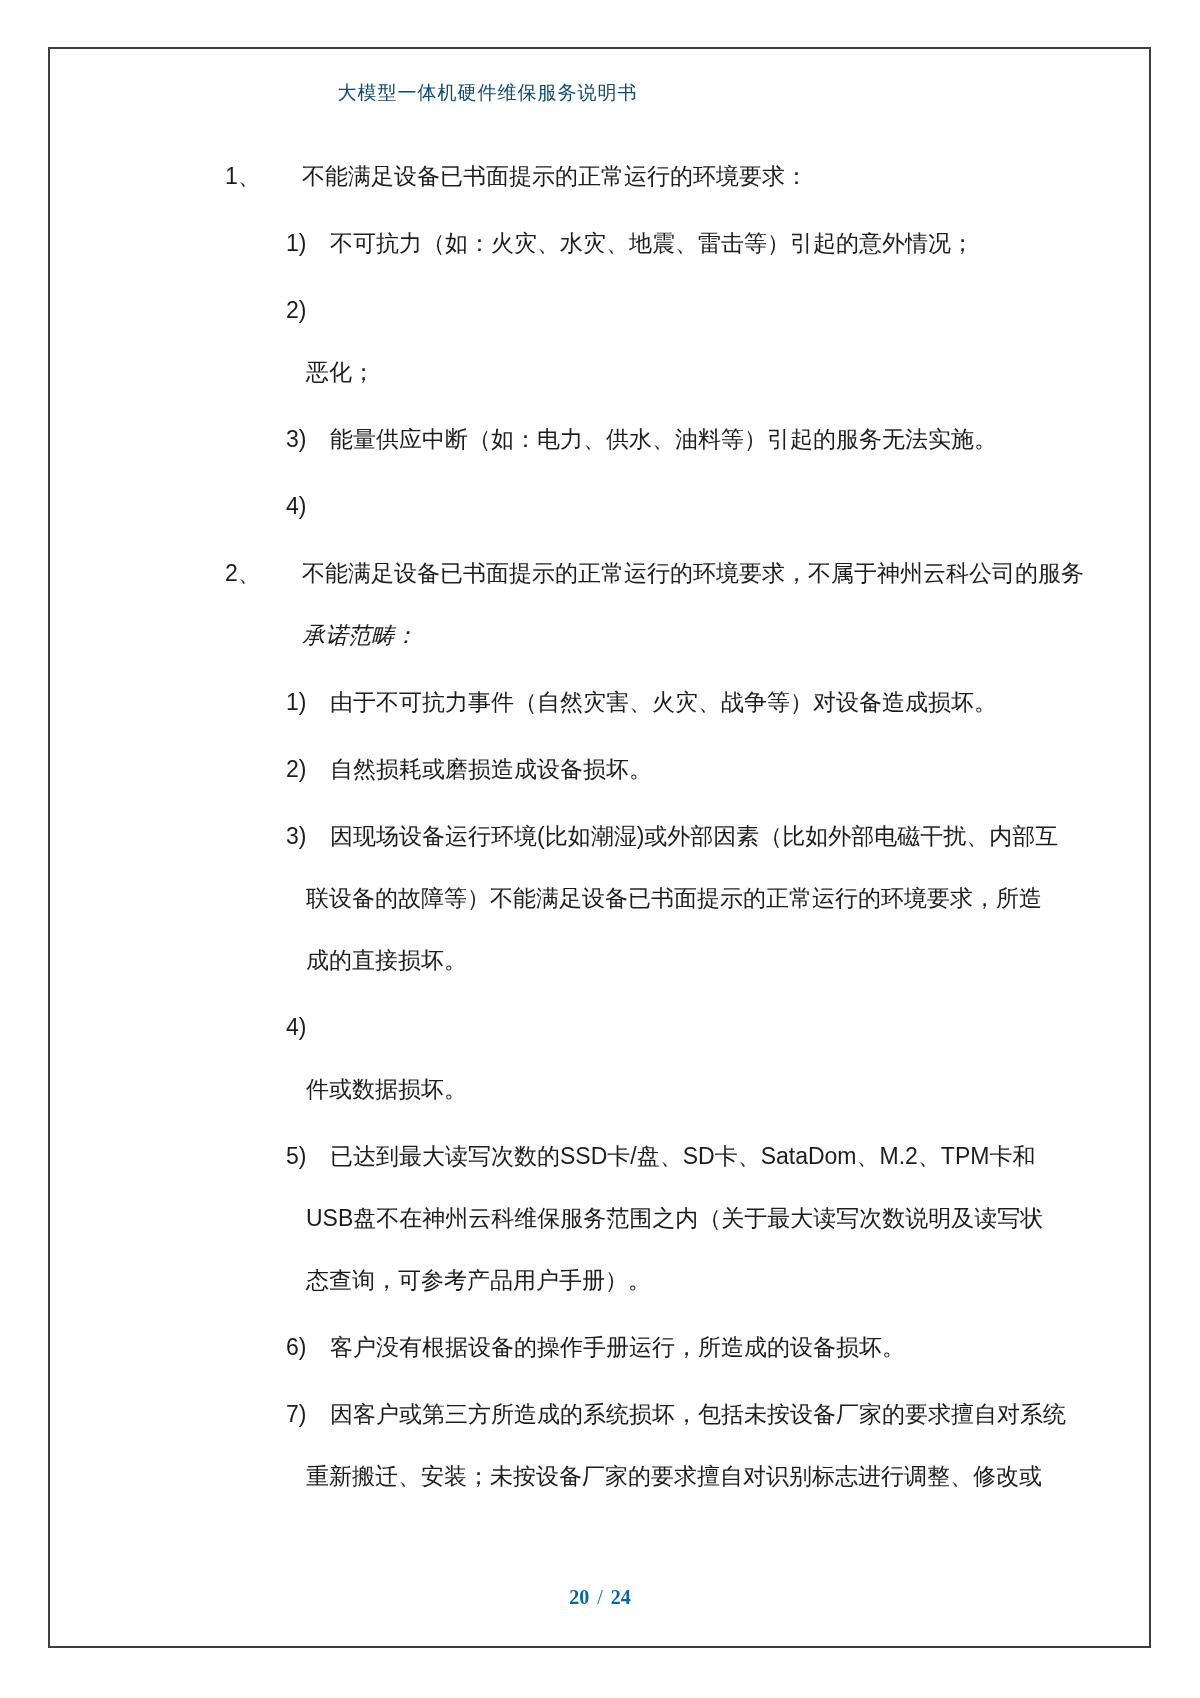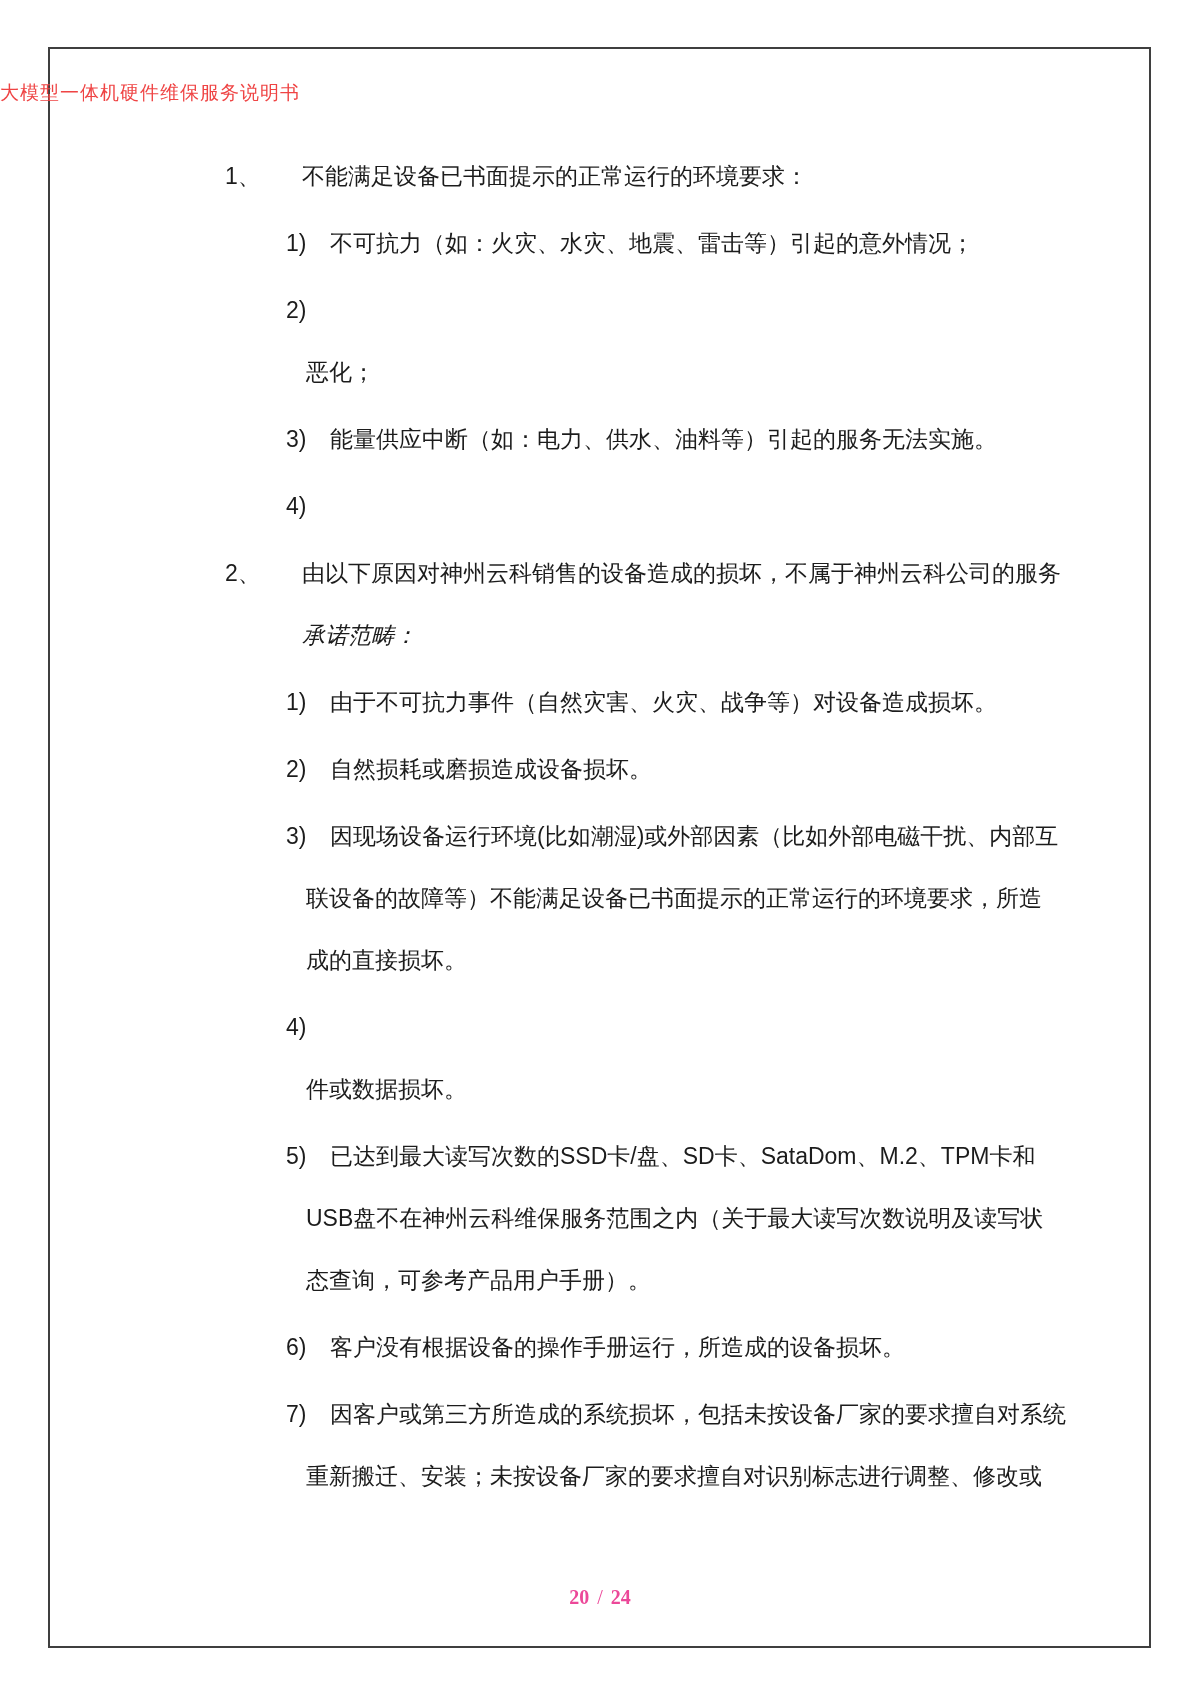--- a/index.html
+++ b/index.html
@@ -18,25 +18,25 @@
     width: 1103px;
     height: 1601px;
     border: 2px solid #3f3f3f;
     box-sizing: border-box;
   }
   .doc-header {
     position: absolute;
     top: 80px;
     left: 0;
     right: 225px;
-    text-align: left;
+    text-align: center;
     font-family: "Liberation Serif", "DejaVu Serif", serif;
     font-size: 19px;
     letter-spacing: 1px;
-    color: #ef4444;
+    color: #0c4a6e;
   }
   .content {
     position: absolute;
     top: 140px;
     left: 0;
     width: 100%;
     font-size: 23px;
     color: #1c1c1c;
   }
   .line { line-height: 62px; white-space: nowrap; display: flex; }
@@ -47,21 +47,21 @@
   .sec-cont  { padding-left: 302px; font-style: italic; }
   .item-cont { padding-left: 306px; }
   .doc-footer {
     position: absolute;
     top: 1586px;
     left: 0;
     width: 100%;
     text-align: center;
     font-family: "Liberation Serif", "DejaVu Serif", serif;
     font-size: 20px;
-    color: #ec4899;
+    color: #0369a1;
   }
   .doc-footer .num { font-weight: bold; }
   .doc-footer .sep { font-weight: normal; padding: 0 8px; }
 </style>
 </head>
 <body>
 
 <div class="page">
   <div class="frame"></div>
 
@@ -96,21 +96,21 @@
         <div class="para">
           <div class="line">
             <span class="marker item-marker">4)</span>
           </div>
         </div>
       </div>
       <div class="section">
         <div class="para">
           <div class="line">
             <span class="marker sec-marker">2、</span>
-            <span class="text">由以下原因对神州云科销售的设备造成的损坏，不属于神州云科公司的服务</span>
+            <span class="text">不能满足设备已书面提示的正常运行的环境要求，不属于神州云科公司的服务</span>
           </div>
           <div class="line sec-cont">承诺范畴：</div>
         </div>
         <div class="para">
           <div class="line">
             <span class="marker item-marker">1)</span>
             <span class="text">由于不可抗力事件（自然灾害、火灾、战争等）对设备造成损坏。</span>
           </div>
         </div>
         <div class="para">

